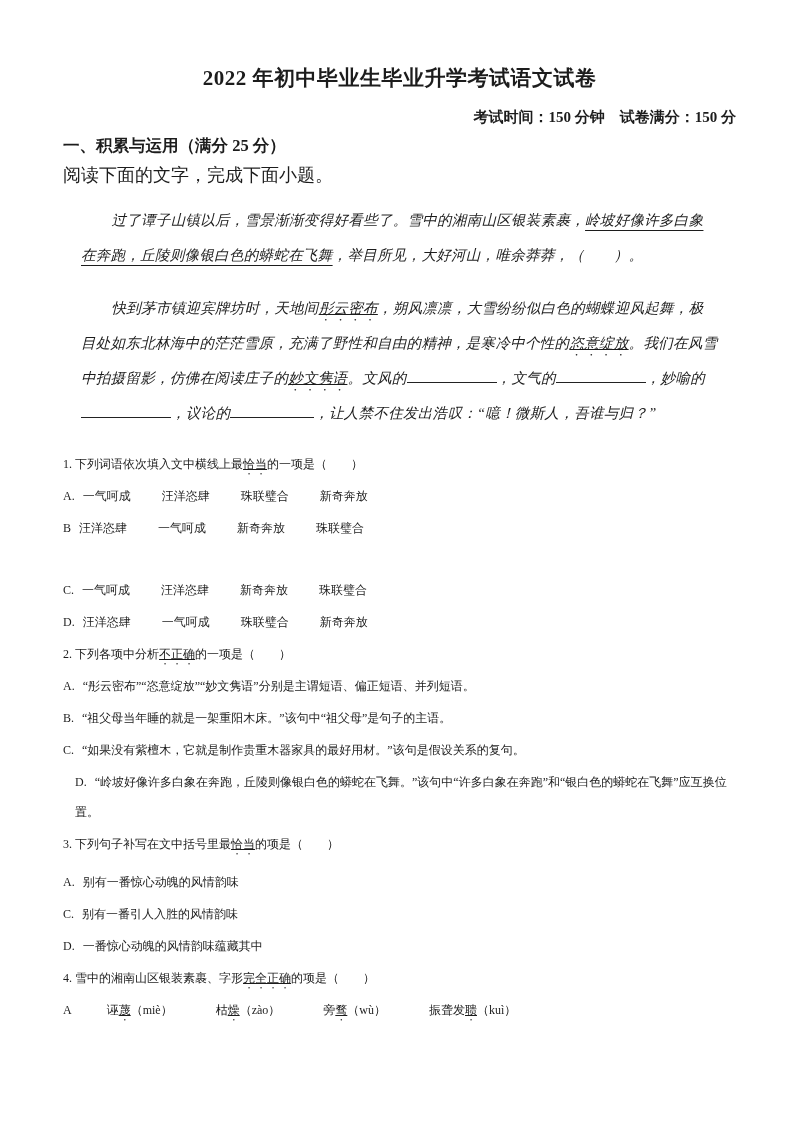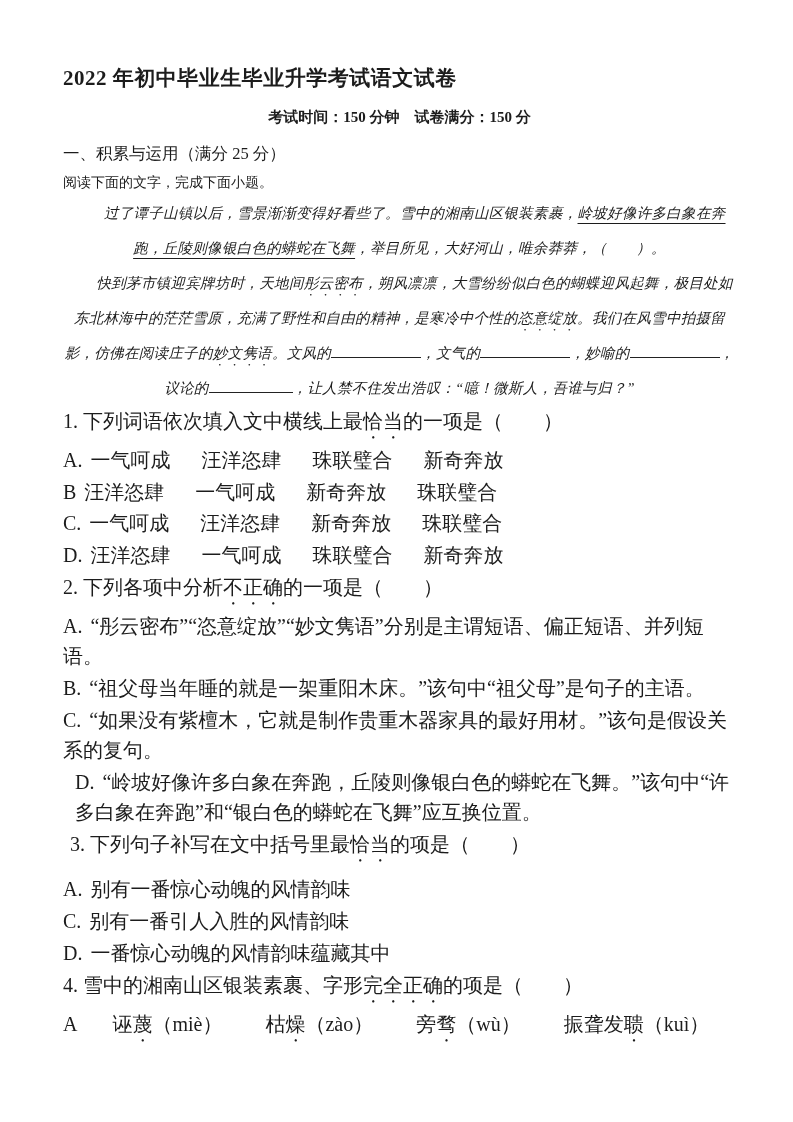--- a/index.html
+++ b/index.html
@@ -10,70 +10,71 @@
     background: #ffffff;
     color: #1c1c1c;
     font-family: "Liberation Serif", "DejaVu Serif", serif;
     overflow: hidden;
     box-sizing: border-box;
     padding: 64px 57px 0 63px;
   }
   .title {
     font-size: 21px;
     font-weight: bold;
+    text-align: center;
     letter-spacing: 0.5px;
     margin: 0 0 16px 0;
   }
   .subtitle {
     font-size: 15px;
     font-weight: bold;
-    text-align: center;
+    text-align: right;
     margin: 0 0 4px 0;
   }
   .sec-head {
     font-size: 16.5px;
-    font-weight: normal;
-    margin: 16px 0 8px 0;
+    font-weight: bold;
+    margin: 8px 0 8px 0;
   }
   .intro {
-    font-size: 14px;
+    font-size: 18px;
     margin: 0 0 3px 0;
     line-height: 20px;
   }
   
   .passage {
     font-size: 14.5px;
     line-height: 35px;
-    margin: 0;
+    margin: 18px;
     text-indent: 2.1em;
     font-style: italic;
     letter-spacing: 0.3px;
-    text-align: center;
   }
   .u  { text-decoration: underline; text-underline-offset: 5px; text-decoration-thickness: 1px; }
   .uw { text-decoration: underline wavy; text-underline-offset: 3px; text-decoration-thickness: 1px; }
   .dots {
     -webkit-text-emphasis: filled dot;
     -webkit-text-emphasis-position: under right;
     text-emphasis: filled dot;
     text-emphasis-position: under right;
+    text-decoration: underline;
   }
   .blank {
     display: inline-block;
     width: 90px;
     height: 14px;
     border-bottom: 1px solid #222;
     vertical-align: baseline;
   }
   .blank.short { width: 84px; }
-  .question { font-size: 20px; }
+  .question { font-size: 12px; }
   .ln { line-height: 30px; margin: 0 0 2px 0; }
   .ln.wrap2 { line-height: 30px; margin-left: 12px; }
-  .gap-after { margin-bottom: 1px; }
-  .stem-gap { margin-bottom: 8px; margin-left: 7px; }
+  .gap-after { margin-bottom: 32px; }
+  .stem-gap { margin-bottom: 8px; }
   .opt-label { margin-right: 8px; }
   .q1-word { display: inline-block; margin-right: 31px; }
   .q4-label { margin-right: 12px; }
   .q4-item { display: inline-block; margin-right: 20px; white-space: nowrap; margin-left: 23px; }
 </style>
 </head>
 <body>
 
 <div class="page">
 

